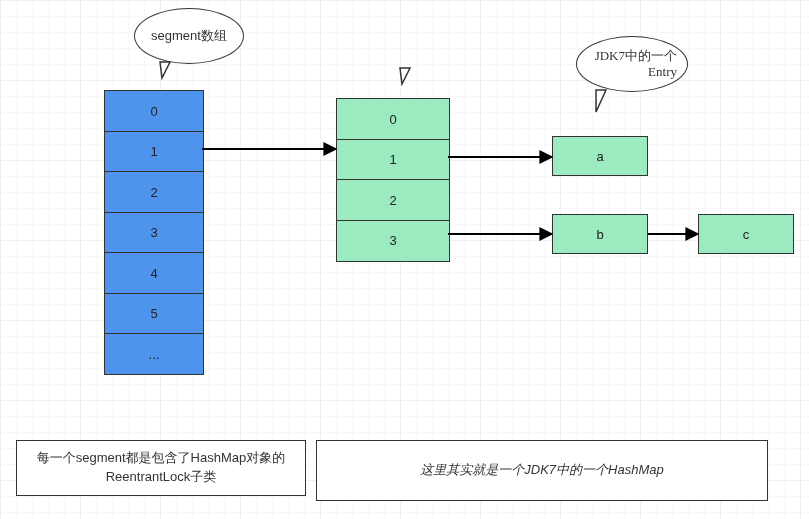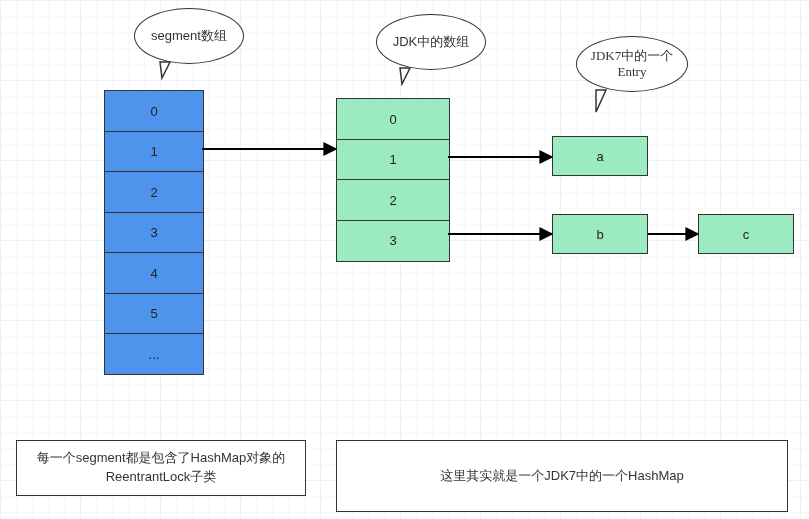--- a/index.html
+++ b/index.html
@@ -11,21 +11,21 @@
       linear-gradient(#eef1f4 1px,transparent 1px),
       linear-gradient(90deg,#eef1f4 1px,transparent 1px),
       linear-gradient(#f6f8fa 1px,transparent 1px),
       linear-gradient(90deg,#f6f8fa 1px,transparent 1px);
     background-size:80px 80px,80px 80px,16px 16px,16px 16px;
   }
   .abs{position:absolute;box-sizing:border-box;}
   
   .bubble{
     background:#fff;border:1.5px solid #333;border-radius:50%;
-    display:flex;align-items:center;justify-content:center;text-align:center;
+    display:flex;align-items:center;justify-content:center;text-align:right;
     padding:6px 10px;line-height:1.25;
   }
   
   .seg-cell{
     width:98px;height:40px;background:#4f94ec;border:1.5px solid #333;
     display:flex;align-items:center;justify-content:center;color:#222;
   }
   .jdk-cell{
     width:112px;height:40px;background:#9cebc0;border:1.5px solid #333;
     display:flex;align-items:center;justify-content:center;color:#222;
@@ -48,23 +48,20 @@
 
   <div class="abs bubble" style="left:134px;top:8px;width:110px;height:56px;">
     <span>segment数组</span>
   </div>
   <div class="abs" style="left:158px;top:60px;width:12px;height:16px;">
     <svg width="14" height="20">
         <path d="M2 2 L12 2 L4 18 Z" fill="#fff" stroke="#333" stroke-width="1.5"></path>
       </svg>
   </div>
 
-  <div class="abs bubble" style="left:376px;top:14px;width:110px;height:56px;">
-    <span>JDK中的数组</span>
-  </div>
   <div class="abs" style="left:398px;top:66px;width:12px;height:16px;">
     <svg width="14" height="20">
         <path d="M2 2 L12 2 L4 18 Z" fill="#fff" stroke="#333" stroke-width="1.5"></path>
       </svg>
   </div>
 
   <div class="abs bubble" style="left:576px;top:36px;width:112px;height:56px;font-family:Liberation Serif, serif;">
     <span>JDK7中的一个Entry</span>
   </div>
   <div class="abs" style="left:594px;top:88px;width:12px;height:22px;">
@@ -136,17 +133,17 @@
     <line x1="448" y1="157" x2="552" y2="157" stroke="#000" stroke-width="2" marker-end="url(#ah)"></line>
 
     <line x1="448" y1="234" x2="552" y2="234" stroke="#000" stroke-width="2" marker-end="url(#ah)"></line>
 
     <line x1="648" y1="234" x2="698" y2="234" stroke="#000" stroke-width="2" marker-end="url(#ah)"></line>
   </svg>
 
   <div class="abs caption" style="left:16px;top:440px;width:290px;height:56px;">
     <span>每一个segment都是包含了HashMap对象的ReentrantLock子类</span>
   </div>
-  <div class="abs caption" style="left:336px;top:440px;width:452px;height:72px;">
+  <div class="abs caption" style="left:316px;top:440px;width:452px;height:61px;font-style:italic;">
     <span>这里其实就是一个JDK7中的一个HashMap</span>
   </div>
 
 </div>
 
 </body></html>

